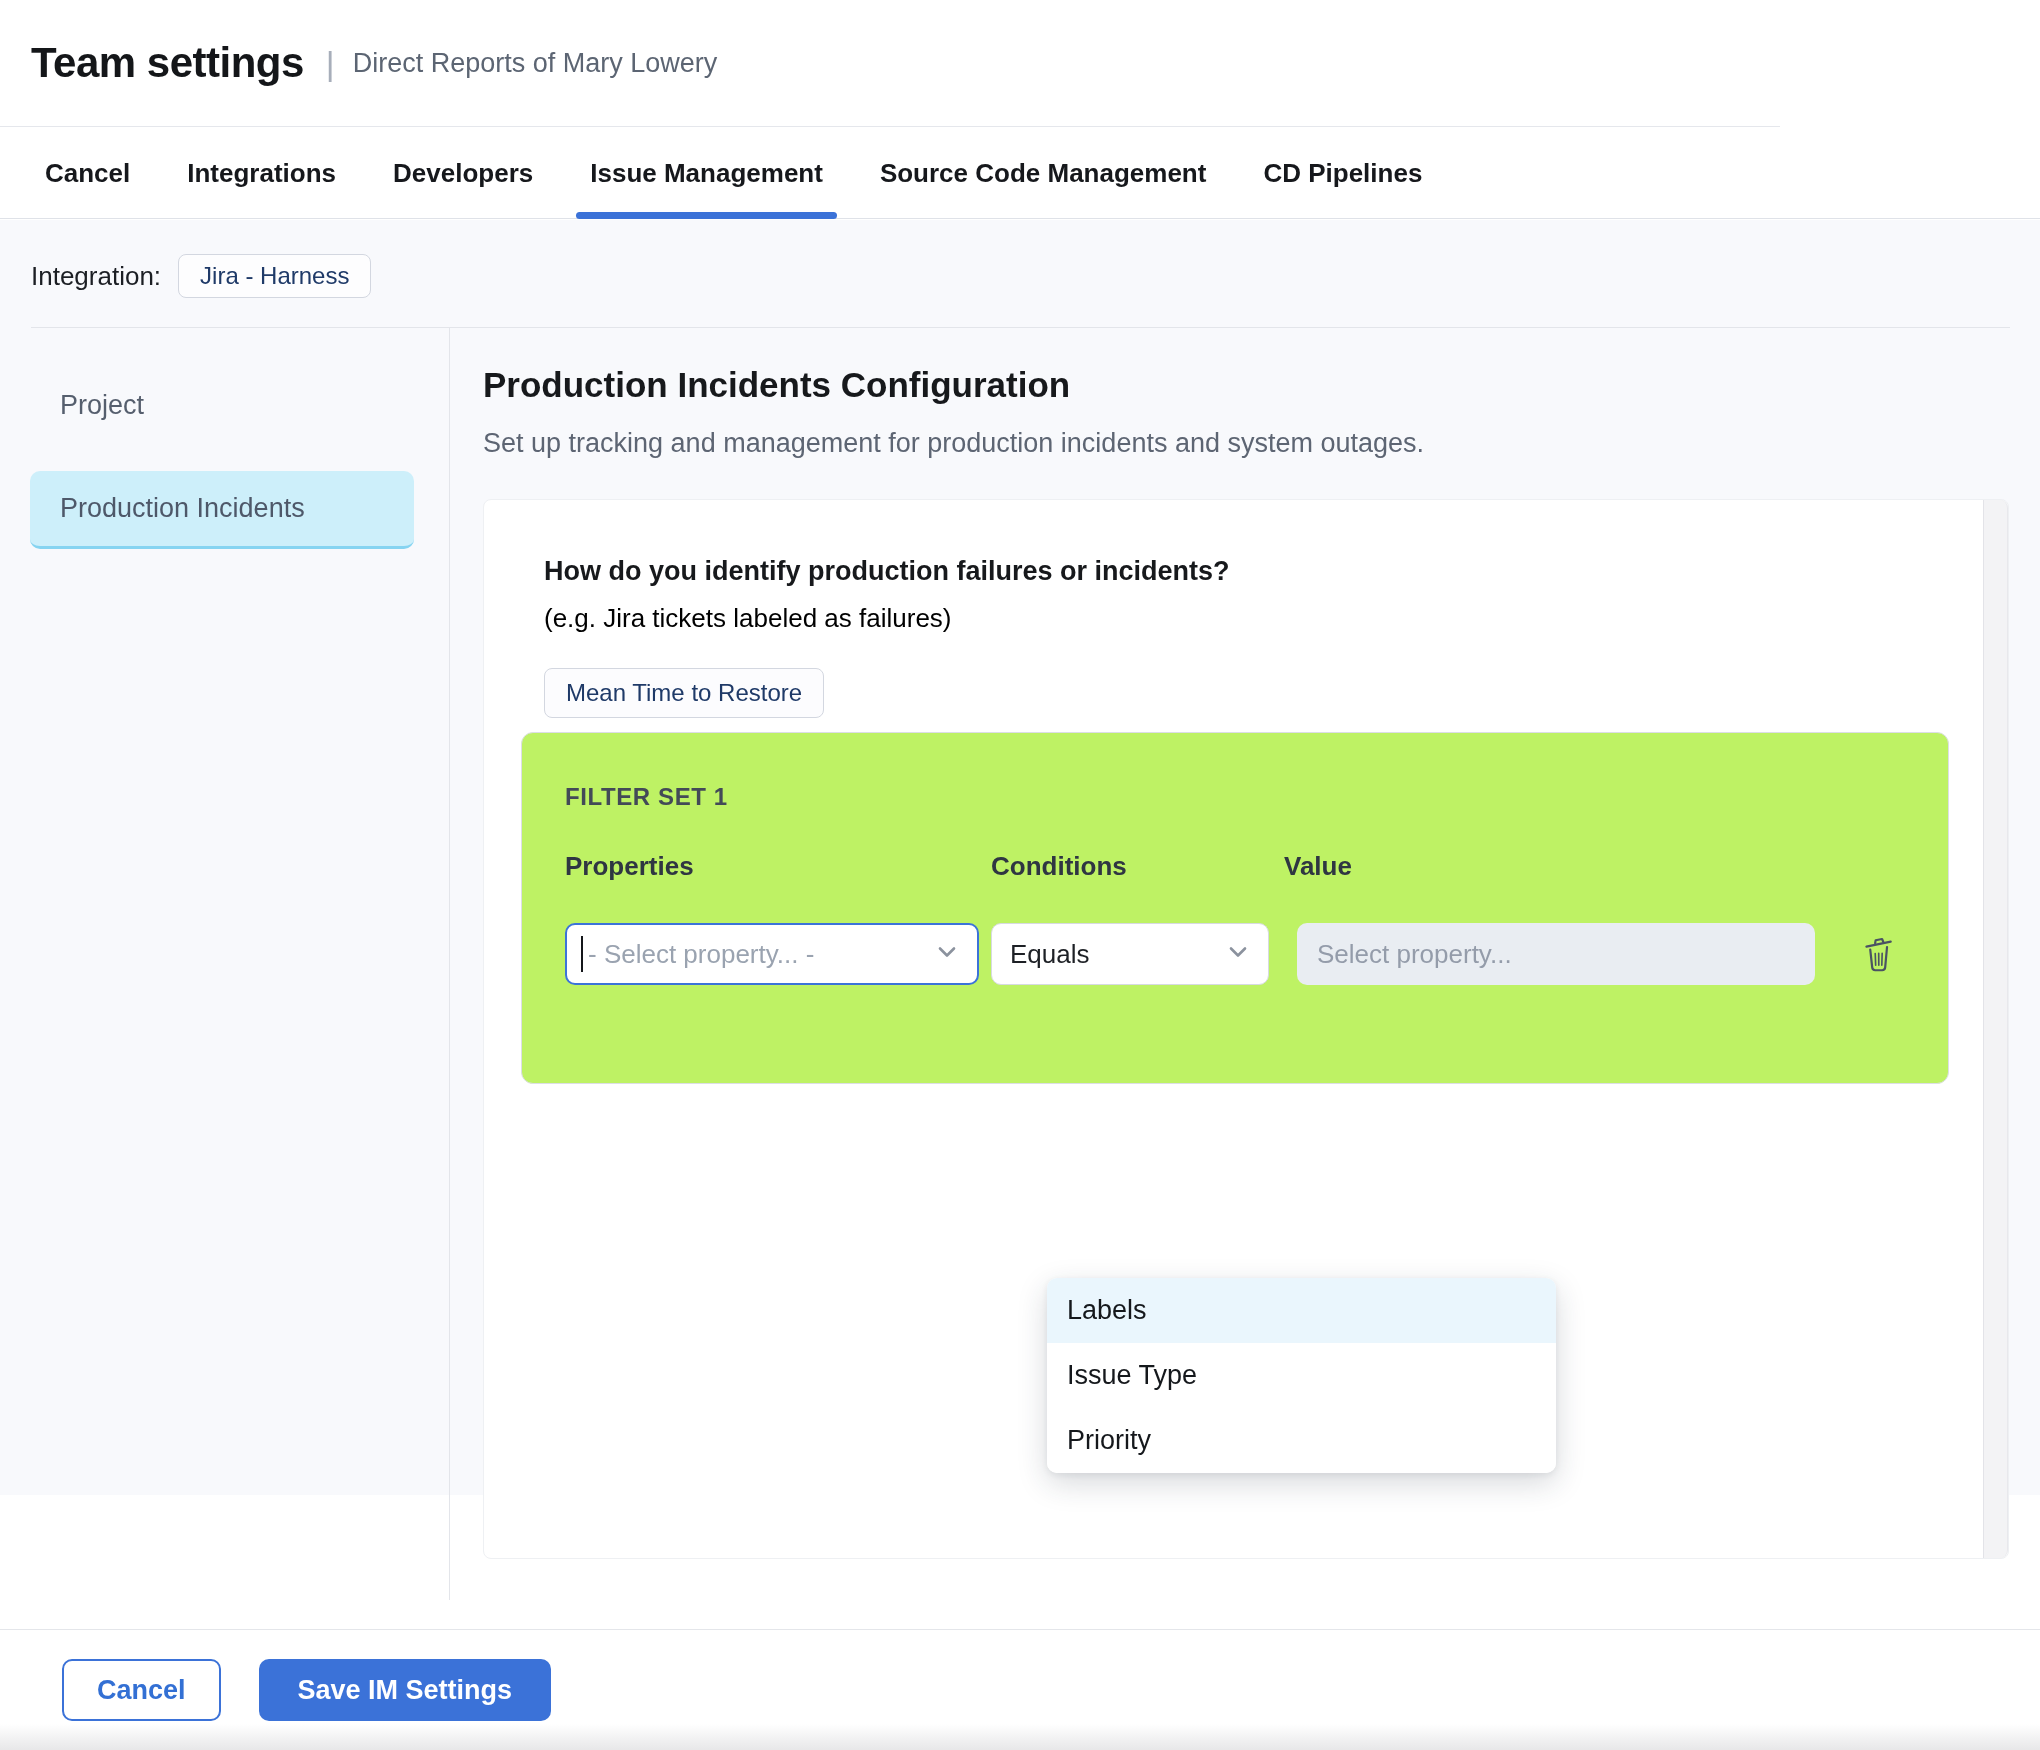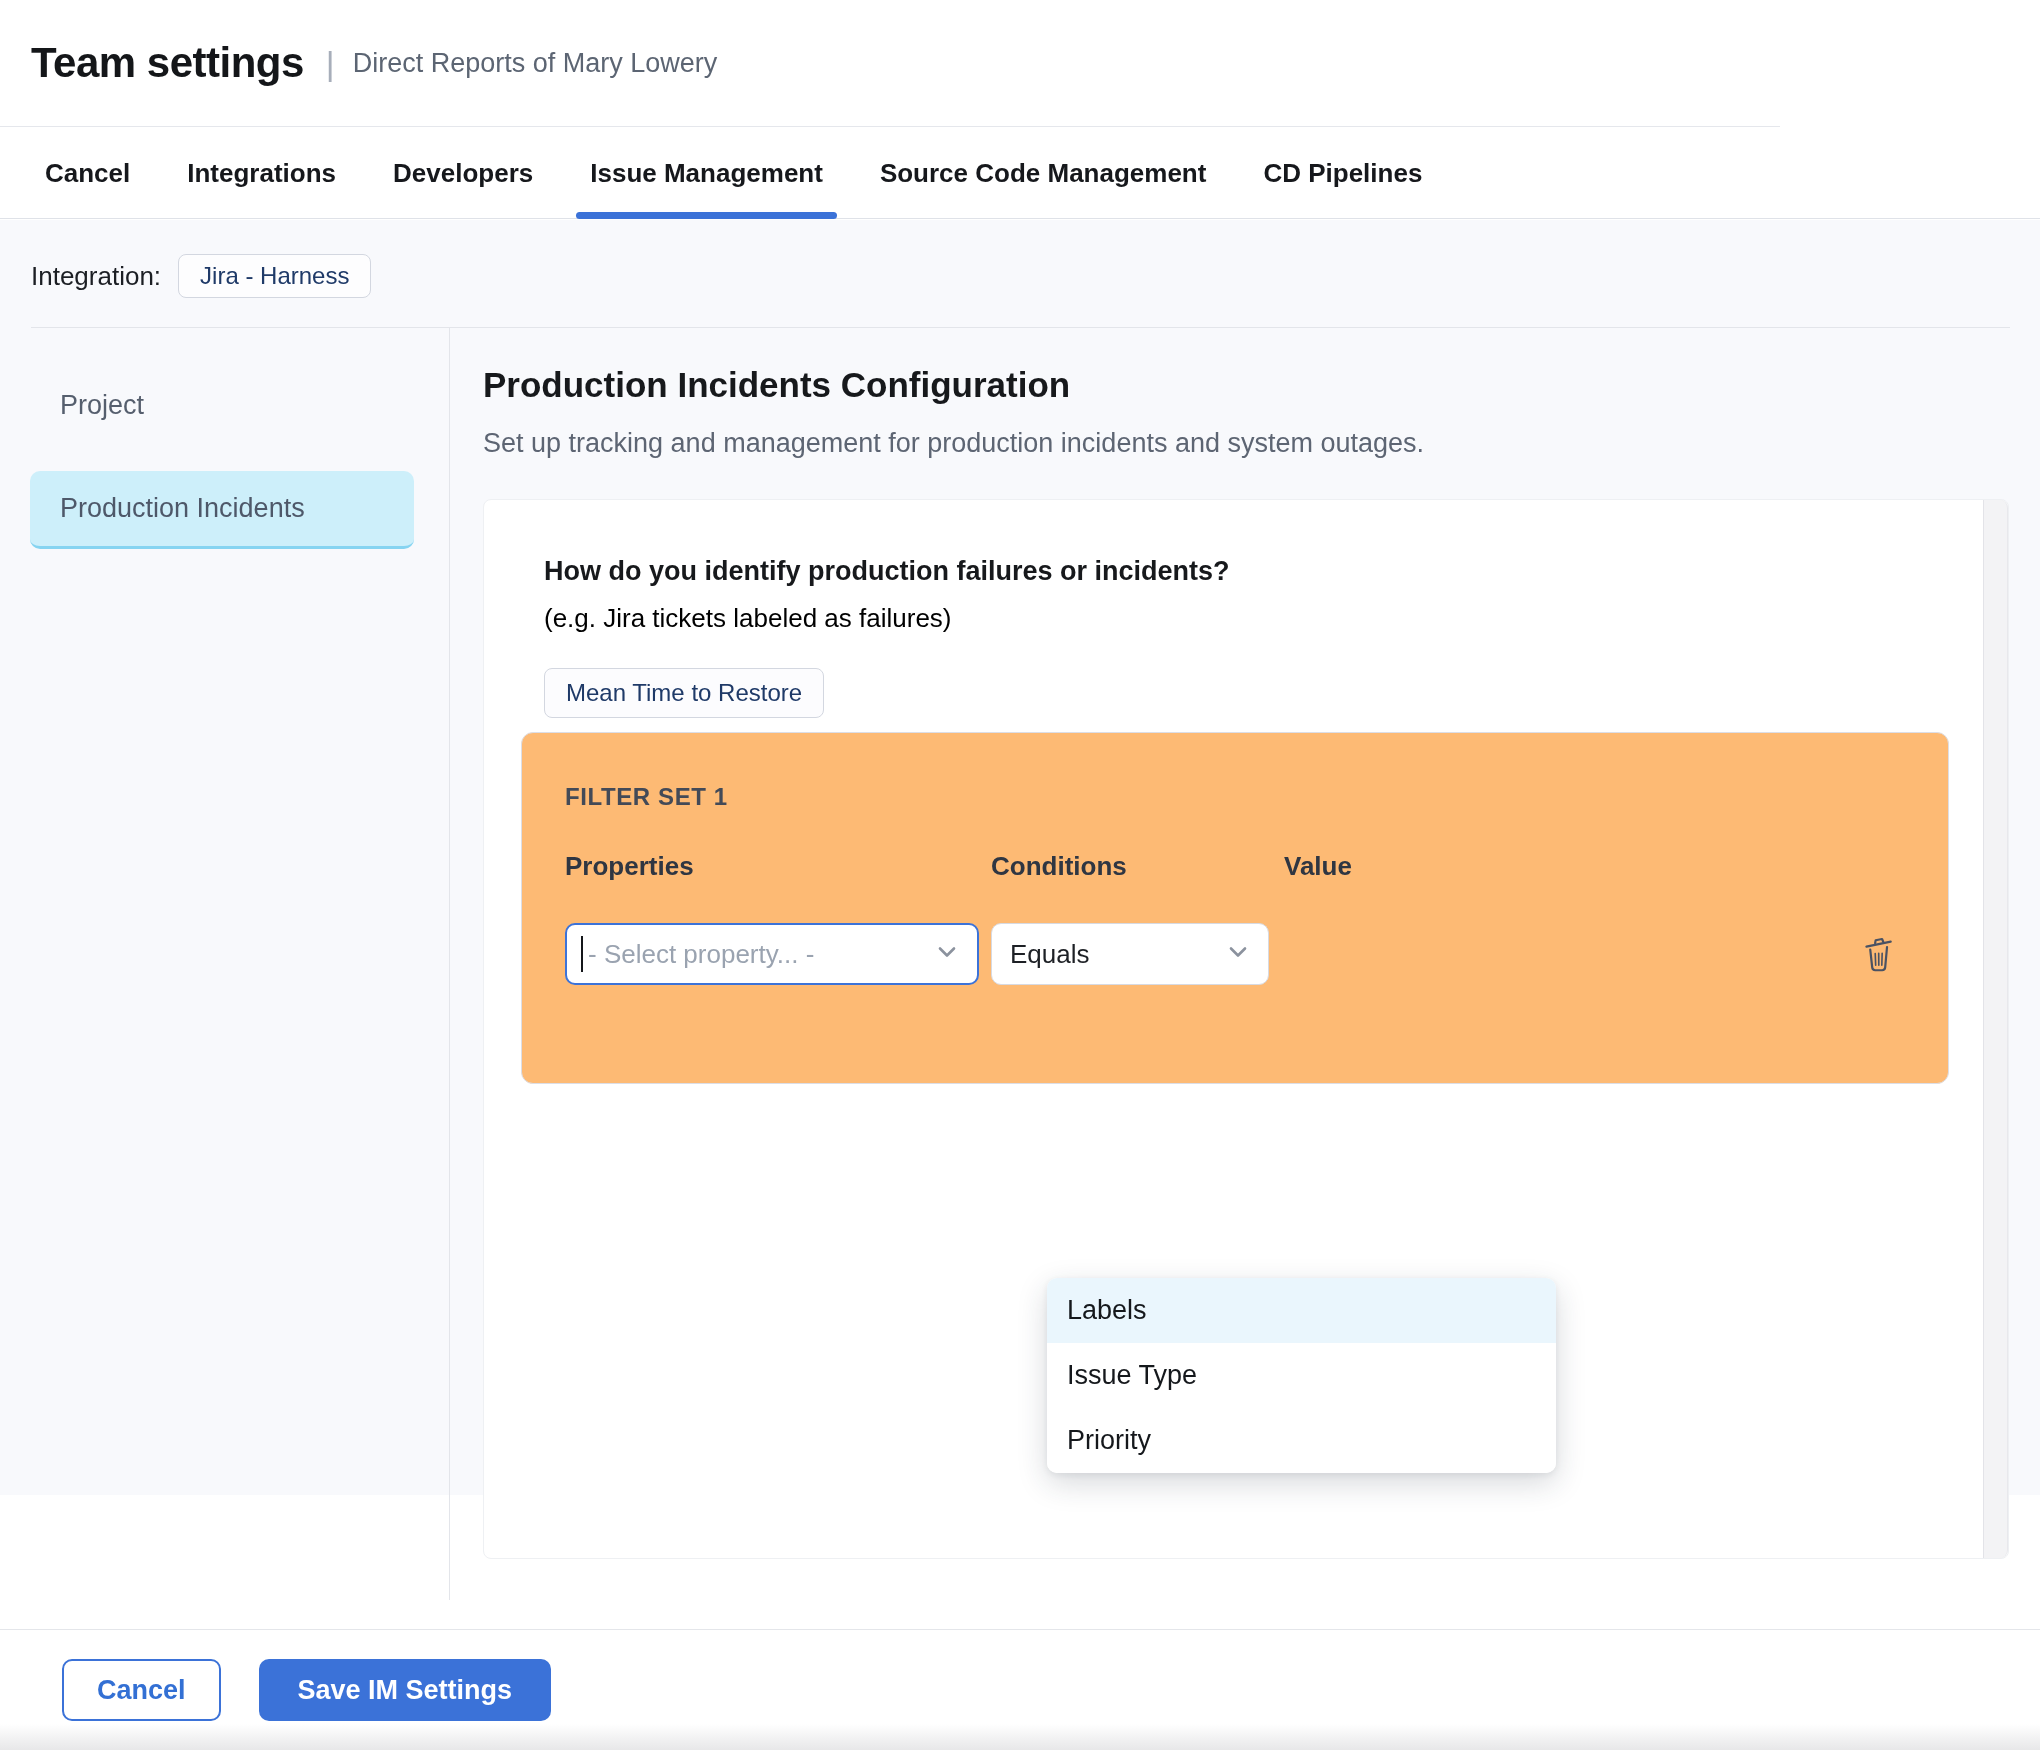--- a/index.html
+++ b/index.html
@@ -71,21 +71,21 @@
   .card-question { position:absolute; left:60px; top:56px; font-size:27px; font-weight:700; color:#17191c; }
   .card-hint { position:absolute; left:60px; top:103px; font-size:26px; color:#000000; }
   .metric-chip {
     position:absolute; left:60px; top:168px;
     font-size:24px; color:#1f3a68; background:#fcfcfe;
     border:1px solid #d3d7e0; border-radius:8px; padding:12px 21px; line-height:1; cursor:pointer;
   }
 
   .filter-box {
     position:absolute; left:37px; top:232px; width:1428px; height:352px;
-    border:1px solid #dcdee6; border-radius:12px; background:#fdba74;
+    border:1px solid #dcdee6; border-radius:12px; background:#bef264;
   }
   .filter-title { position:absolute; left:43px; top:50px; font-size:24px; font-weight:700; color:#434a57; letter-spacing:0.6px; }
   .col-label { position:absolute; top:118px; font-size:26px; font-weight:700; color:#2f3642; }
   .col-label.c1 { left:43px; } .col-label.c2 { left:469px; } .col-label.c3 { left:762px; }
 
   .field { position:absolute; top:190px; height:62px; display:flex; align-items:center;gap:20px; }
   .prop-select {
     left:43px; width:414px; border:2px solid #3c73d9; border-radius:10px; background:#fff;
     padding:0 16px 0 14px; justify-content:space-between; cursor:text;
   }
@@ -194,20 +194,21 @@
 
       <div class="field cond-select">
         <span class="cond-value">Equals</span>
         <span class="chevron">
           <svg width="28" height="28" viewBox="0 0 28 28" fill="none">
             <polyline points="7,10.5 14,17.5 21,10.5" stroke="#8b929e" stroke-width="2.6" stroke-linecap="round" stroke-linejoin="round"></polyline>
           </svg>
         </span>
       </div>
 
+      <input class="field value-input" type="text" value="" placeholder="Select property..." style="">
 
       <button class="field trash-btn">
         <span>
           <svg width="40" height="44" viewBox="0 0 34 38" fill="none" stroke="#4a5263" stroke-width="1.9" stroke-linecap="round" stroke-linejoin="round">
             <path d="M7 13.5 L28 9.2"></path>
             <path d="M14.5 10.6 l0.5 -2.6 l5.5 -1.1 l1 2.4"></path>
             <path d="M10.3 16 L12 31.5 q0.25 2.4 2.6 2.4 l6 0 q2.35 0 2.6 -2.4 L24.8 13.8"></path>
             <path d="M14.6 19.5 L15 29.5" stroke-width="1.4"></path>
             <path d="M17.6 19.3 L17.7 29.6" stroke-width="1.4"></path>
             <path d="M20.6 19.2 L20.3 29.5" stroke-width="1.4"></path>

